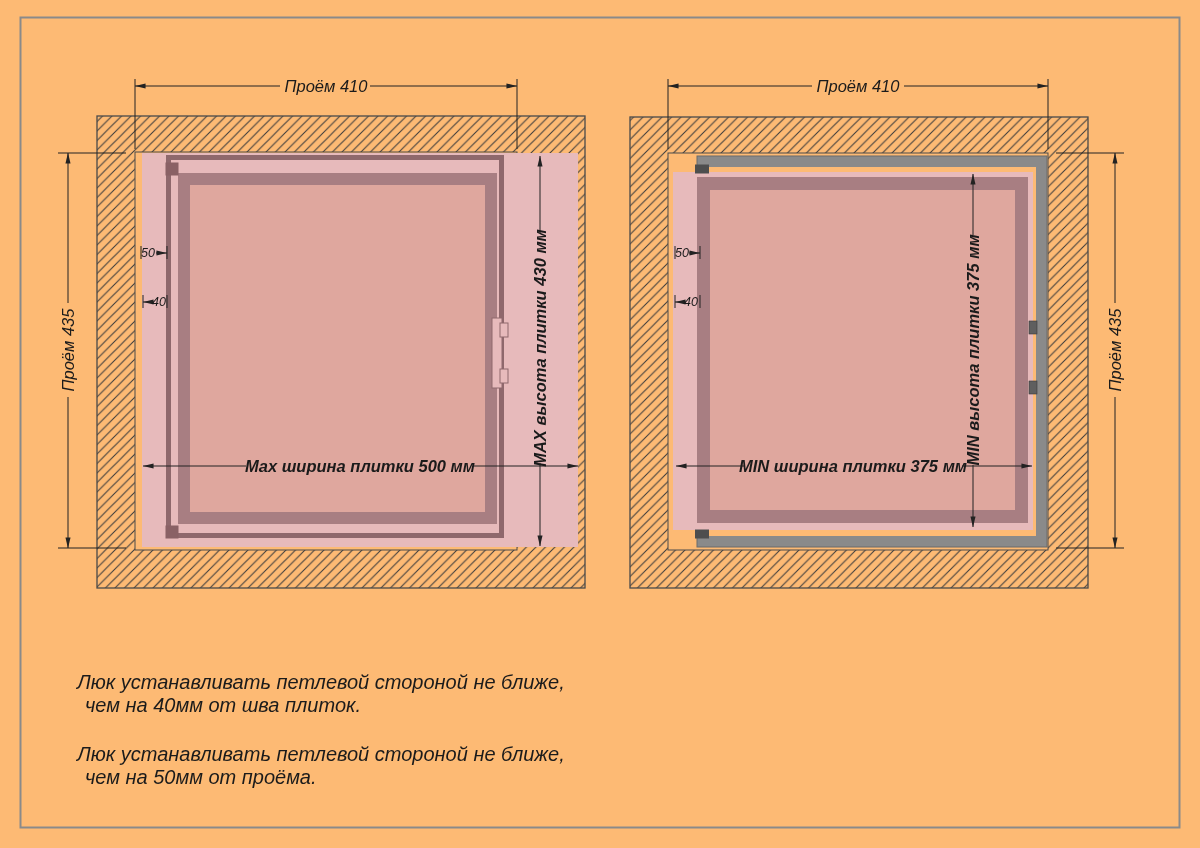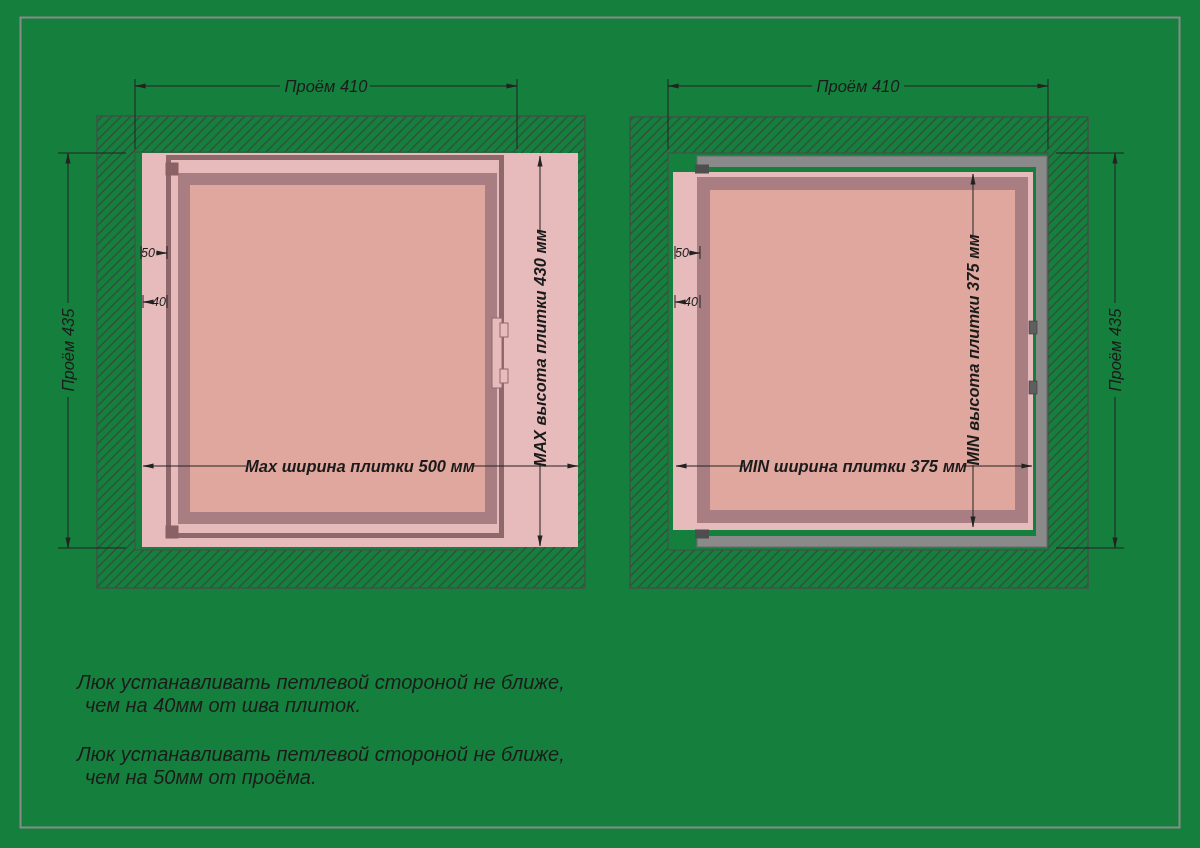--- a/index.html
+++ b/index.html
@@ -1,16 +1,16 @@
 <!DOCTYPE html>
 <html><head>
 <meta charset="utf-8">
 <style>
   html,body{margin:0;padding:0;background:#ffffff;}
-  .page{position:relative;width:1200px;height:848px;background:#15803d;overflow:hidden;}
+  .page{position:relative;width:1200px;height:848px;background:#fdba74;overflow:hidden;}
   svg{position:absolute;left:0;top:0;}
   text{font-family:"Liberation Sans", sans-serif;font-style:italic;fill:#1b1b1b;}
   .dim-label{font-size:16.5px;text-anchor:middle;}
   .dim-label-bold{font-size:16.5px;font-weight:700;text-anchor:middle;}
   .dim-small{font-size:12.5px;text-anchor:middle;}
   .note{font-size:20px;}
 </style>
 </head>
 <body>
 

